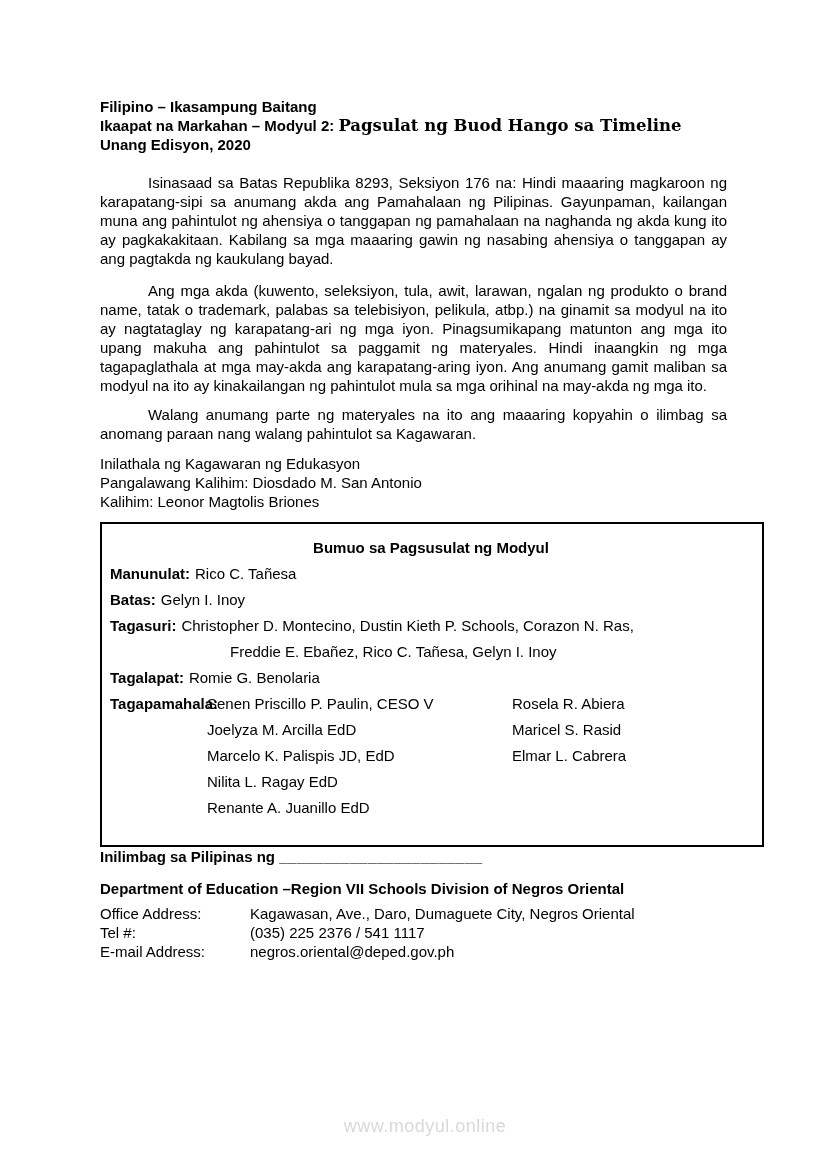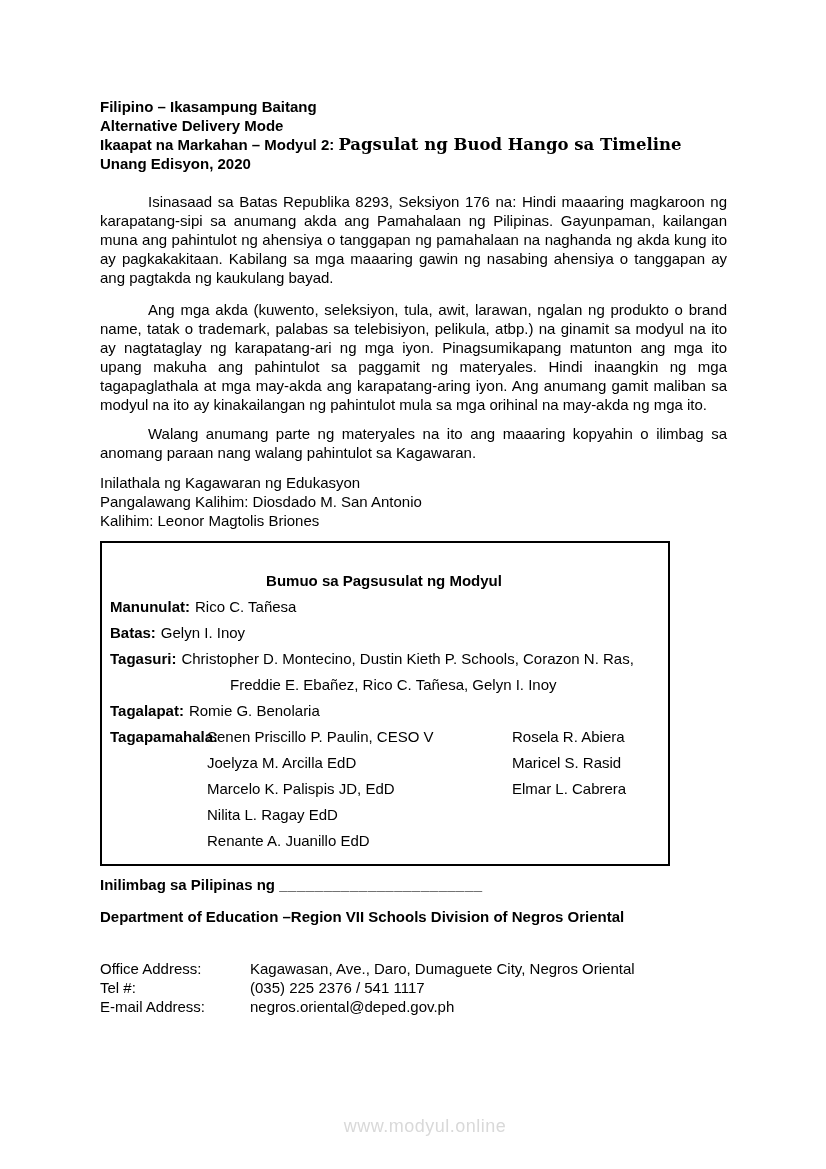--- a/index.html
+++ b/index.html
@@ -31,60 +31,59 @@
     margin: 0;
   }
   .p1 { margin-top: 19px; }
   .p2 { margin-top: 13px; }
   .p3 { margin-top: 10px; }
   .publisher { margin-top: 11px; }
   .credits-box {
     margin-top: 11px;
     border: 2px solid #000000;
     box-sizing: border-box;
-    width: 570px;
+    width: 664px;
     height: 325px;
-    padding: 28px 10px 0 8px;
+    padding: 14px 10px 0 8px;
   }
   .box-title {
     text-align: center;
     font-weight: bold;
   }
   .credit-row { margin-top: 7px; }
   .credit-row .lbl { font-weight: bold; margin-right: 5px; }
   .tagasuri-line2 { margin-top: 7px; padding-left: 120px; }
   .tagapamahala { display: flex; margin-top: 7px; }
   .tp-label { width: 97px; flex-shrink: 0; font-weight: bold; white-space: nowrap; }
   .tp-left { width: 305px; flex-shrink: 0; }
   .tp-right { flex: 1; }
   .tp-left div, .tp-right div { margin-bottom: 7px; }
-  .printed-by { margin-top: 9px; font-weight: bold; }
+  .printed-by { font-weight: bold; }
   .printed-by .blank { letter-spacing: 0.5px; }
   .division { margin-top: 13px; font-weight: bold; }
-  .contact { margin-top: 33px; }
+  .contact { margin-top: 6px; }
   .contact-row { display: flex; }
   .contact-row .clabel { width: 150px; flex-shrink: 0; }
   .watermark {
     position: absolute;
     left: 12px; top: 1117px;
     width: 826px;
     text-align: center;
     color: #d9d9d9;
     font-size: 18px;
     letter-spacing: 0.5px;
   }
 </style>
 </head>
 <body>
 
 <div class="page">
 
   <div class="header-block">
     <div>Filipino – Ikasampung Baitang</div>
-    <div>Alternative Delivery Mode</div>
     <div><span class="b">Ikaapat na Markahan – Modyul 2: </span><span class="module-title">Pagsulat ng Buod Hango sa Timeline</span></div>
     <div>Unang Edisyon, 2020</div>
   </div>
 
   <p class="para p1">Isinasaad sa Batas Republika 8293, Seksiyon 176 na: Hindi maaaring magkaroon ng karapatang-sipi sa anumang akda ang Pamahalaan ng Pilipinas. Gayunpaman, kailangan muna ang pahintulot ng ahensiya o tanggapan ng pamahalaan na naghanda ng akda kung ito ay pagkakakitaan. Kabilang sa mga maaaring gawin ng nasabing ahensiya o tanggapan ay ang pagtakda ng kaukulang bayad.</p>
   <p class="para p2">Ang mga akda (kuwento, seleksiyon, tula, awit, larawan, ngalan ng produkto o brand name, tatak o trademark, palabas sa telebisiyon, pelikula, atbp.) na ginamit sa modyul na ito ay nagtataglay ng karapatang-ari ng mga iyon. Pinagsumikapang matunton ang mga ito upang makuha ang pahintulot sa paggamit ng materyales. Hindi inaangkin ng mga tagapaglathala at mga may-akda ang karapatang-aring iyon. Ang anumang gamit maliban sa modyul na ito ay kinakailangan ng pahintulot mula sa mga orihinal na may-akda ng mga ito.</p>
   <p class="para p3">Walang anumang parte ng materyales na ito ang maaaring kopyahin o ilimbag sa anomang paraan nang walang pahintulot sa Kagawaran.</p>
 
   <div class="publisher">
     <div>Inilathala ng Kagawaran ng Edukasyon</div>

